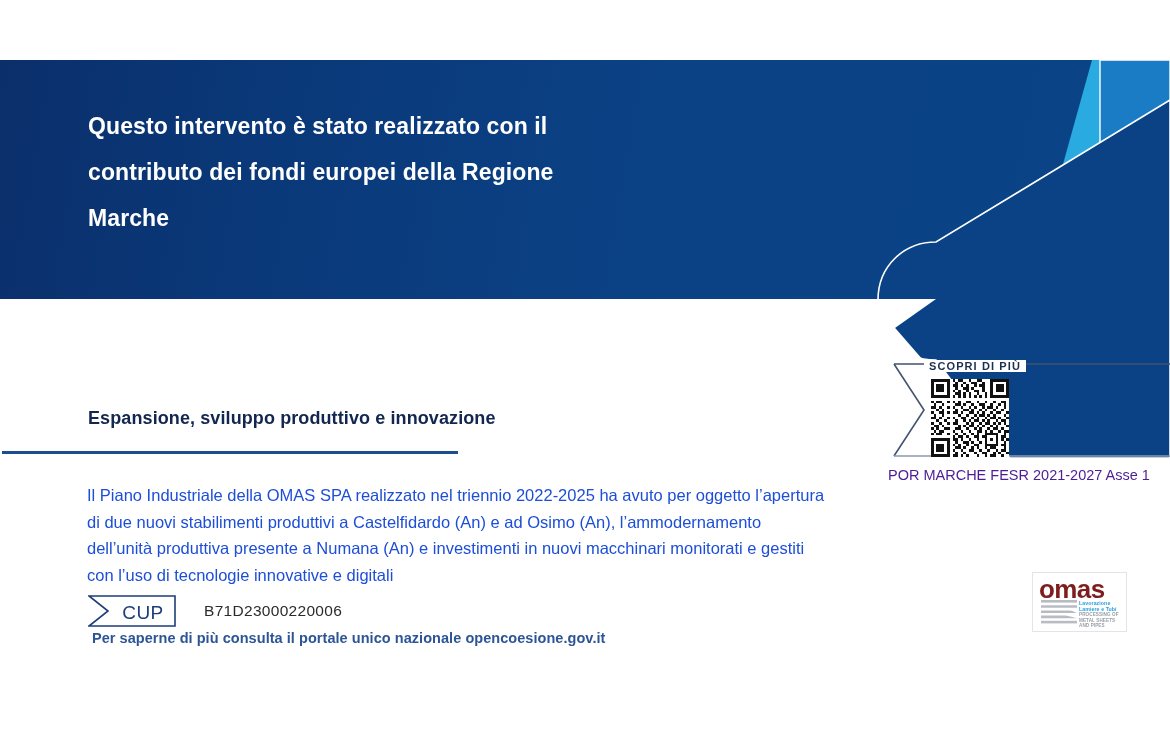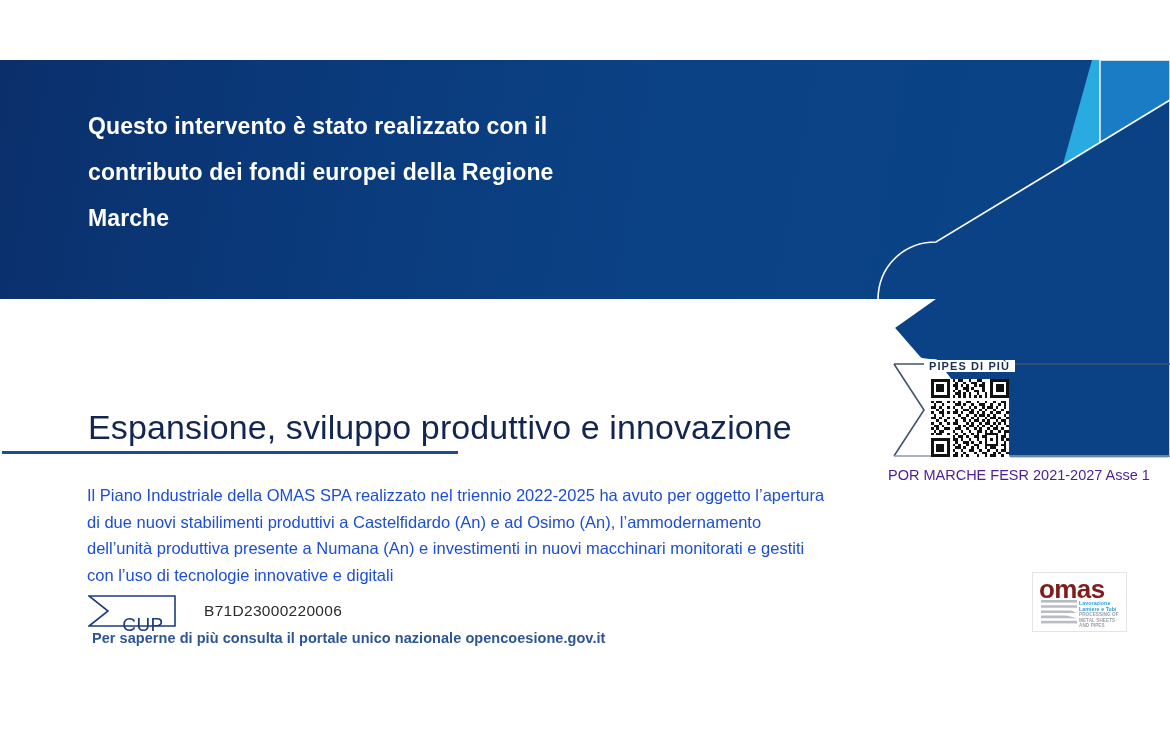--- a/index.html
+++ b/index.html
@@ -30,21 +30,21 @@
   .deco{
     position:absolute;left:870px;top:60px;width:300px;height:400px;
     overflow:hidden;pointer-events:none;
   }
   .deco svg{display:block;}
 
   
   .subtitle{
     position:absolute;left:88px;top:408px;
     color:#13264f;
-    font-size:34px;font-weight:400;letter-spacing:.1px;
+    font-size:18px;font-weight:700;letter-spacing:.1px;
   }
   .rule{
     position:absolute;left:2px;top:451px;width:456px;height:3px;
     background:#1c4e8f;
   }
   .body-text{
     position:absolute;left:87px;top:482px;width:740px;
     color:#1d4ed8;
     font-size:16.5px;line-height:26.6px;font-weight:400;
   }
@@ -53,21 +53,21 @@
   .cup-wrap{
     position:absolute;left:88px;top:595px;
     display:flex;align-items:center;
   }
   .cup-badge{position:relative;width:88px;height:32px;}
   .cup-badge svg{position:absolute;left:0;top:0;}
   .cup-label{
     position:absolute;left:0;top:0;width:88px;height:36px;
     display:flex;align-items:center;justify-content:center;
     padding-left:22px;box-sizing:border-box;
-    color:#1c3d7a;font-size:19px;font-weight:400;letter-spacing:.4px;margin-top:12px;
+    color:#1c3d7a;font-size:19px;font-weight:400;letter-spacing:.4px;
   }
   .cup-code{
     margin-left:28px;color:#2b2b2b;font-size:15.5px;letter-spacing:.3px;
   }
   .portal-line{
     position:absolute;left:92px;top:630px;
     color:#2d5596;font-size:14.5px;font-weight:700;letter-spacing:.05px;
   }
 
   
@@ -187,21 +187,21 @@
   </div>
 
   <div class="portal-line">Per saperne di più consulta il portale unico nazionale opencoesione.gov.it</div>
 
   <div class="scopri">
     <svg width="286" height="98" viewBox="0 0 286 98" xmlns="http://www.w3.org/2000/svg">
       <path d="M 10 2 L 286 2" stroke="#41536f" stroke-width="1.6" fill="none"></path>
       <path d="M 10 2 L 40 48 L 10 94" stroke="#41536f" stroke-width="1.6" fill="none"></path>
       <path d="M 10 94 L 286 94" stroke="#8a9ab0" stroke-width="1.6" fill="none"></path>
     </svg>
-    <div class="scopri-label">PIPES DI PIÙ</div>
+    <div class="scopri-label">SCOPRI DI PIÙ</div>
     <div class="qr">
       <svg width="78" height="78" viewBox="0 0 29 29" shape-rendering="crispEdges" xmlns="http://www.w3.org/2000/svg">
         <rect width="29" height="29" fill="#ffffff"></rect>
         <g fill="#111111">
 
           <rect x="0" y="0" width="7" height="1"></rect>
             <rect x="0" y="6" width="7" height="1"></rect>
           <rect x="0" y="0" width="1" height="7"></rect>
             <rect x="6" y="0" width="1" height="7"></rect>
           <rect x="2" y="2" width="3" height="3"></rect>

